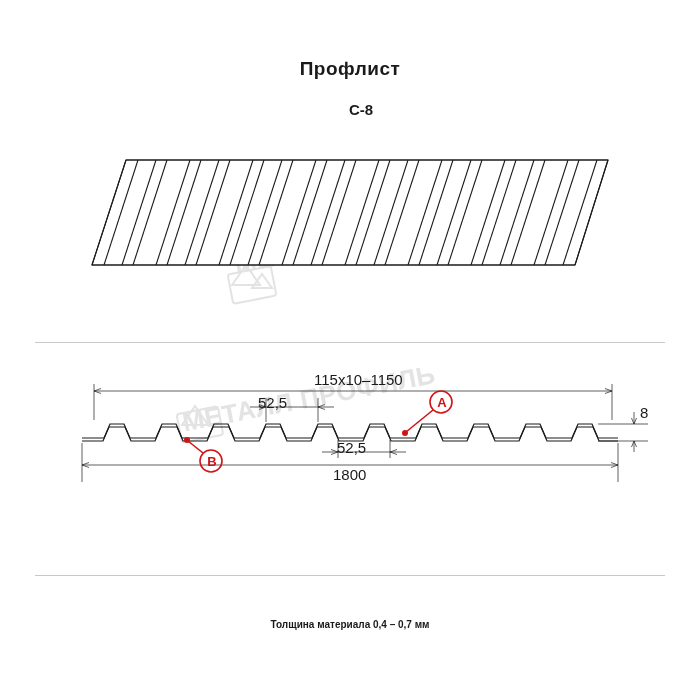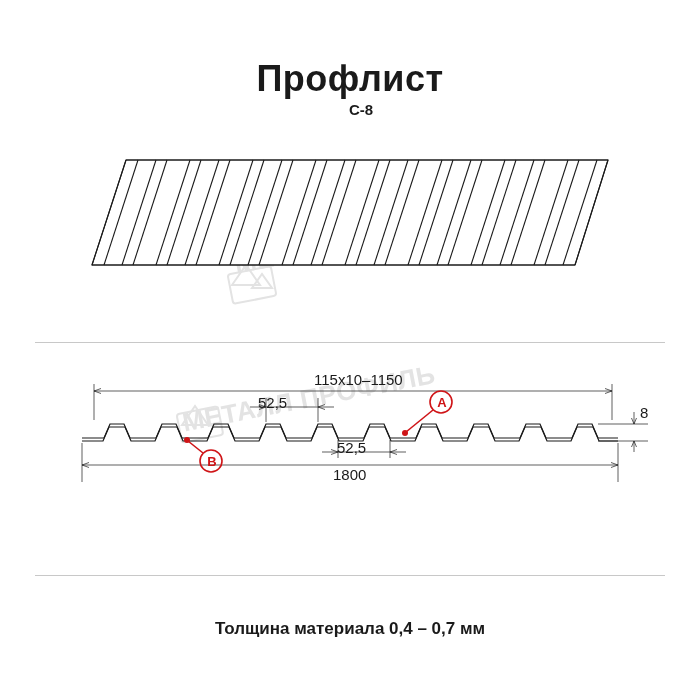--- a/index.html
+++ b/index.html
@@ -19,21 +19,21 @@
     position: relative;
     width: 700px;
     height: 700px;
   }
   .title {
     position: absolute;
     top: 58px;
     left: 0;
     width: 700px;
     text-align: center;
-    font-size: 36px;
+    font-size: 19px;
     font-weight: bold;
     letter-spacing: 0.5px;
     color: #1a1a1a;
   }
   .subtitle {
     position: absolute;
     top: 101px;
     left: 0;
     width: 700px;
     text-align: center;
@@ -41,21 +41,21 @@
     font-weight: bold;
     color: #1a1a1a;
     padding-left: 11px;
   }
   .footnote {
     position: absolute;
     top: 619px;
     left: 0;
     width: 700px;
     text-align: center;
-    font-size: 17px;
+    font-size: 10px;
     font-weight: bold;
     color: #1a1a1a;
   }
   .divider {
     position: absolute;
     left: 35px;
     width: 630px;
     height: 0;
     border-top: 1px solid #c8c8c8;
   }

